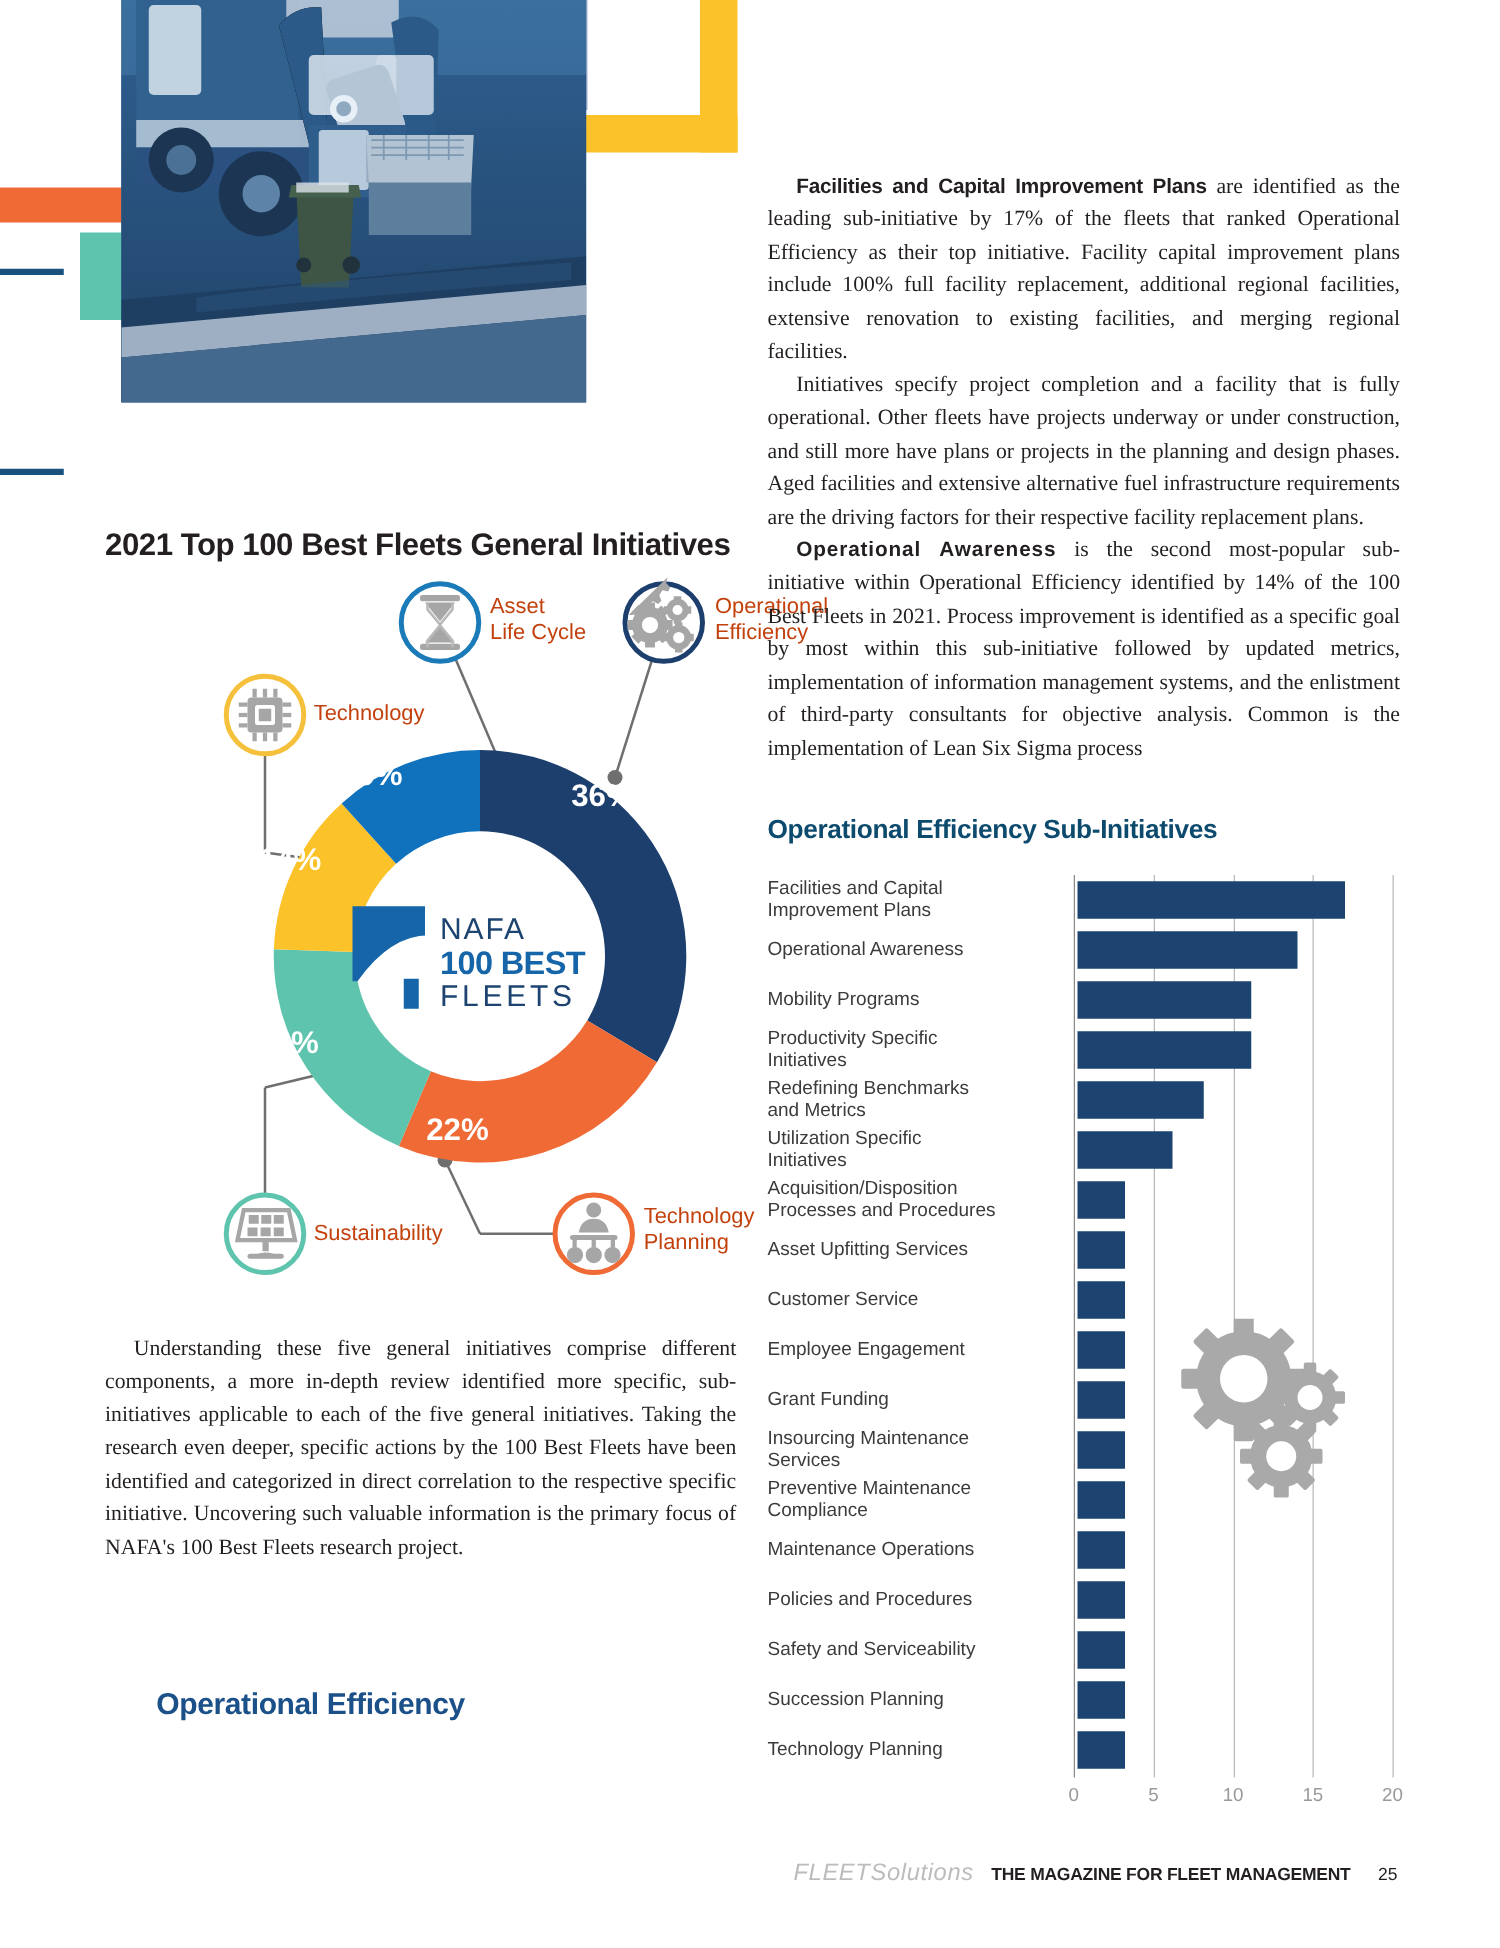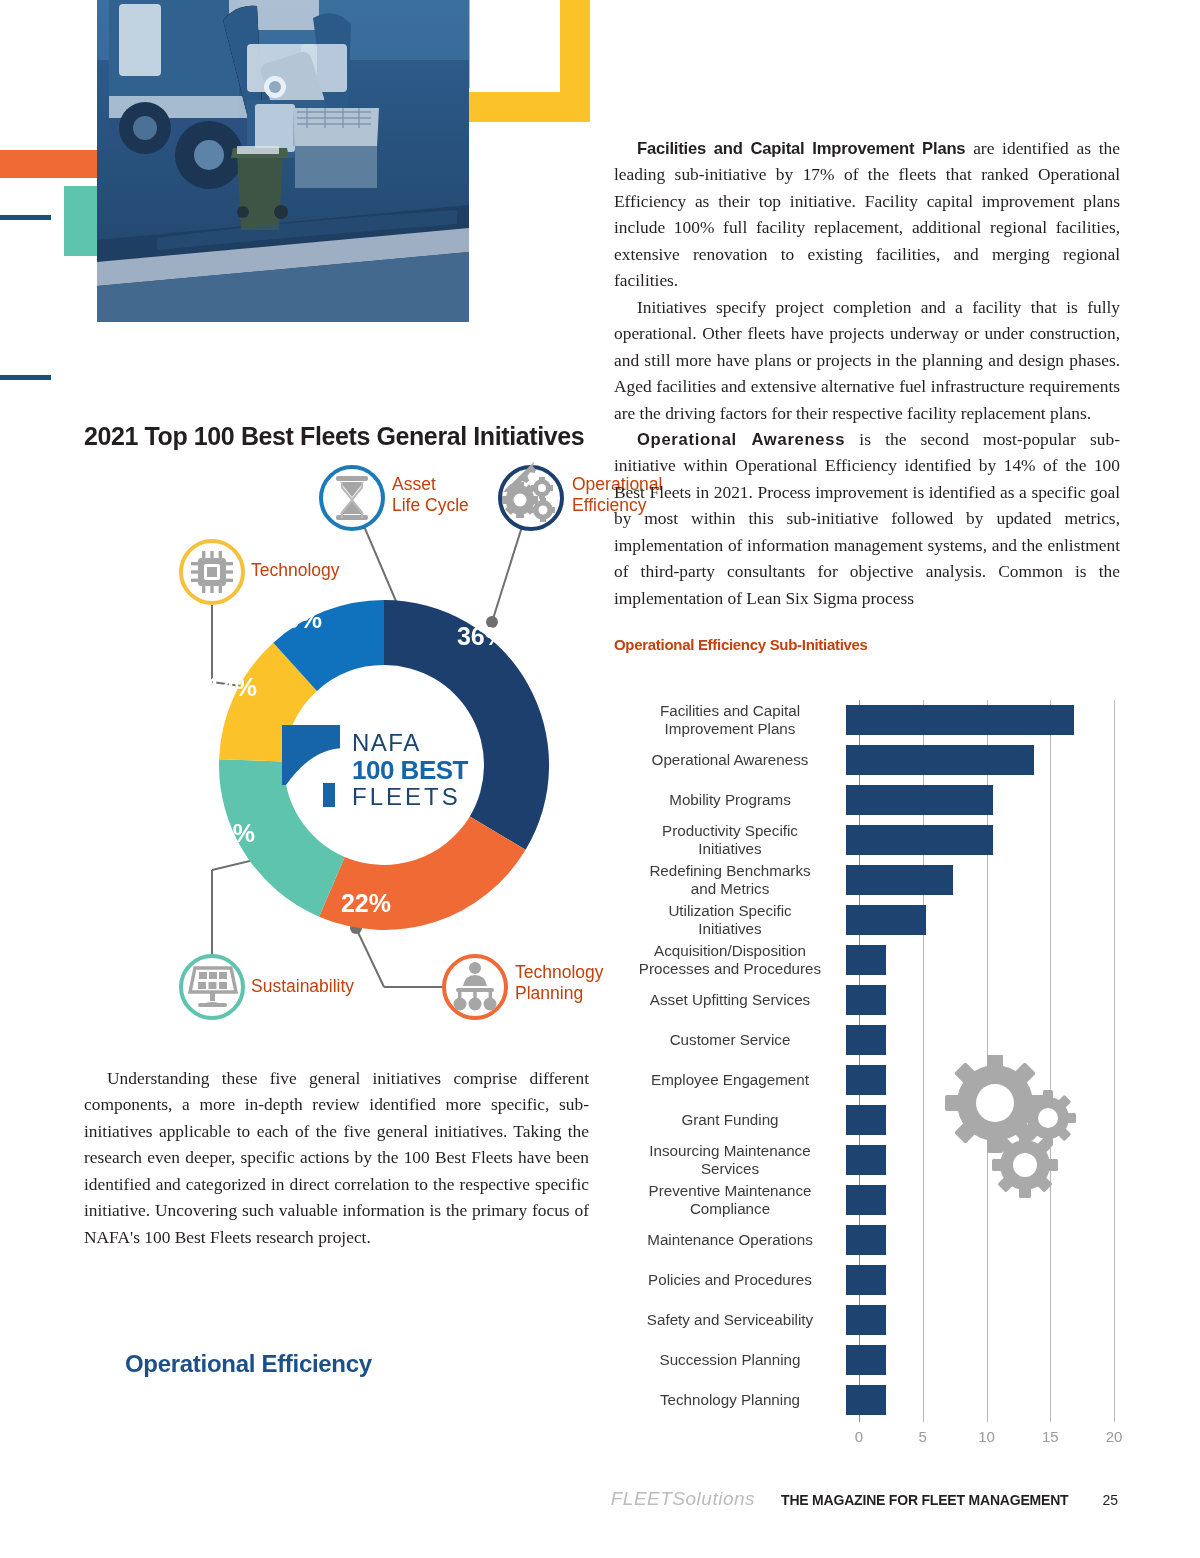--- a/index.html
+++ b/index.html
@@ -56,41 +56,41 @@
     font-size:24px;font-weight:bold;color:#1c5храм;
   }
   #section-head{color:#1b5089;letter-spacing:-.3px;margin-left:41px;}
   #left-body-2{position:absolute;left:84px;top:1384px;width:505px;}
 
   
   #right-body{position:absolute;left:614px;top:135px;width:506px;}
 
   #bar-title{position:absolute;left:614px;top:636px;width:520px;}
   #bar-title .l1{font-size:23px;font-weight:bold;color:#231f20;letter-spacing:-.3px;display:block;}
-  #bar-title .l2{font-size:15px;font-weight:bold;color:#c2410c;letter-spacing:-.3px;display:block;margin-top:0;}
+  #bar-title .l2{font-size:21px;font-weight:bold;color:#0c4a6e;letter-spacing:-.3px;display:block;margin-top:16px;}
 
   
   #bar-chart{position:absolute;left:614px;top:700px;width:500px;height:750px;}
   .bc-row{position:relative;display:flex;align-items:center;height:40px;}
   .bc-label{
-    width:232px;text-align:center;padding-right:0;
+    width:232px;text-align:left;padding-right:16px;
     font-size:15.2px;color:#3b3b3b;line-height:1.16;
     font-family:"Liberation Sans",sans-serif;
   }
   .bc-track{position:relative;flex:1;height:100%;}
   .bc-bar{position:absolute;top:50%;transform:translateY(-50%);left:0;height:30px;background:#1d4470;}
   #bc-grid{position:absolute;left:245px;top:0;right:0;height:722px;pointer-events:none;}
   .gl{position:absolute;top:0;bottom:0;width:1px;background:#b9b9b9;}
   #bc-axis{position:absolute;left:245px;top:724px;right:0;height:28px;}
   .tick{position:absolute;font-size:15px;color:#9a9a9a;transform:translateX(-50%);top:4px;font-family:"Liberation Sans",sans-serif;}
   #gears-deco{position:absolute;left:940px;top:1055px;width:150px;height:150px;opacity:1;}
 
   
   #footer{position:absolute;left:0;top:1488px;width:1200px;height:30px;}
-  #footer-inner{position:absolute;right:82px;top:0;display:flex;align-items:baseline;gap:26px;}
+  #footer-inner{position:absolute;right:82px;top:0;display:flex;align-items:baseline;gap:14px;}
   #footer-brand{font-size:19px;color:#bcbcbc;font-style:italic;letter-spacing:.5px;}
   #footer-brand b{font-weight:normal;}
   #footer-tag{font-size:14px;font-weight:bold;color:#231f20;letter-spacing:-.2px;}
   #footer-page{font-size:14px;font-weight:normal;color:#231f20;margin-left:8px;}
 </style>
 </head>
 <body>
 
 <div class="page">
 

